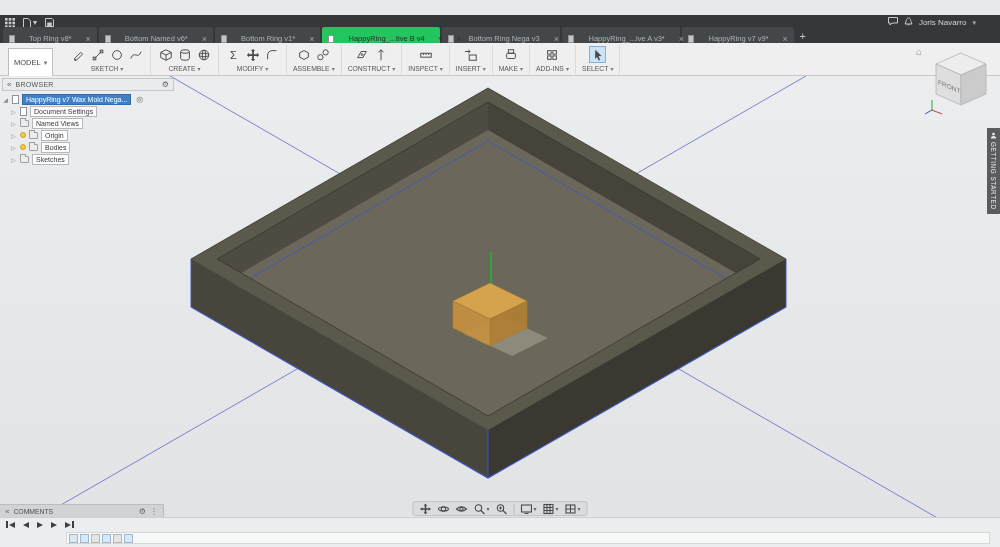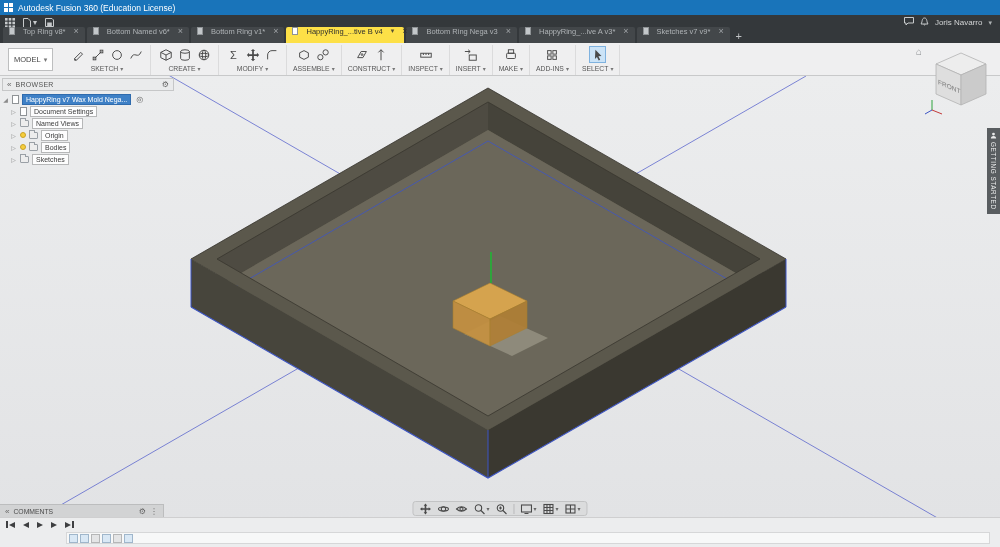--- a/index.html
+++ b/index.html
@@ -8,35 +8,35 @@
 
   
   .titlebar { position:absolute; top:0; left:0; right:0; height:15px; background:#1974BA;
     color:#fff; display:flex; align-items:center; gap:5px; padding-left:4px; font-size:8.5px; }
   .titlebar .winicon { display:flex; }
 
   
   .topstrip { position:absolute; top:15px; left:0; right:0; height:28px; background:#34383B; }
   .appicons { position:absolute; left:5px; top:1px; display:flex; gap:8px; align-items:center; height:13px; }
   .appicons .abtn { display:flex; align-items:center; gap:2px; color:#C7CACC; font-size:8px; cursor:default; }
-  .userarea { position:absolute; right:8px; top:1px; height:13px; display:flex; align-items:center; gap:6px; color:#D3D5D6; font-size:8px;text-align:center; }
+  .userarea { position:absolute; right:24px; top:1px; height:13px; display:flex; align-items:center; gap:6px; color:#D3D5D6; font-size:8px;text-align:center; }
   .userarea .caret { font-size:7px; color:#AEB2B4; }
   .tabsrow { position:absolute; left:3px; bottom:0; display:flex; gap:2px; height:16px; align-items:flex-end; }
-  .tab { display:flex; align-items:flex-start; gap:8px; height:16px; padding:0 6px; background:#43474A;
+  .tab { display:flex; align-items:flex-end; gap:14px; height:16px; padding:0 6px; background:#43474A;
     color:#AFB3B6; font-size:7.5px; border-radius:2px 2px 0 0; max-width:118px; white-space:nowrap; }
-  .tab.active { background:#fde047; color:#2E2E2E; }
+  .tab.active { background:#22c55e; color:#2E2E2E; }
   .tab .tdoc { width:6px; height:8px; background:#C3C7CA; border:1px solid #8F9396; flex:0 0 auto; }
   .tab.active .tdoc { background:#FFFFFF; border-color:#8F9396; }
   .tab .tclose { font-size:9px; line-height:8px; color:inherit; opacity:.85; }
   .tab .tcaret { font-size:7px; opacity:.8; }
   .newtab { width:14px; height:14px; color:#C0C3C5; font-size:11px; display:flex; align-items:center; justify-content:center; }
 
   
   .toolbar { position:absolute; top:43px; left:0; right:0; height:33px; background:#EFEFF0; border-bottom:1px solid #C8C9CA; }
-  .model-btn { position:absolute; left:8px; top:5px; height:23px; padding:0 5px; background:#FFFFFF; border:1px solid #BDBEBF;
+  .model-btn { position:absolute; left:8px; top:5px; height:29px; padding:0 5px; background:#FFFFFF; border:1px solid #BDBEBF;
     display:flex; align-items:center; gap:3px; font-size:7.5px; color:#444; }
   .model-btn .caret { font-size:7px; color:#777; }
   .tgroups { position:absolute; left:64px; top:2px; display:flex; height:30px; }
   .tgroup { display:flex; flex-direction:column; align-items:center; padding:0 6px; border-right:1px solid #DBDBDC; }
   .ticons { display:flex; gap:2px; align-items:center; height:19px; }
   .ticon { width:17px; height:17px; display:flex; align-items:center; justify-content:center; font-size:11px; color:#4a4a4a; }
   .ticon svg { stroke:#4a4a4a; fill:none; stroke-width:1.1; }
   .ticon.hl { background:#CBE3F7; border:1px solid #7FB2DF; }
   .tlabel { display:flex; gap:2px; align-items:center; font-size:6.8px; color:#555; margin-top:1px; }
   .tlabel .caret { font-size:6px; color:#777; }
@@ -99,31 +99,20 @@
   .fico { width:9px; height:9px; border:1px solid #9FB6CB; background:#D9E8F5; }
   .fico.gray { background:#E4E5E6; border-color:#B5B6B7; }
 
   .caret { font-style:normal; }
 </style>
 </head>
 <body>
 
 <div class="app">
 
-  <div class="titlebar">
-    <span class="winicon">
-      <svg width="9" height="9" viewBox="0 0 9 9">
-          <rect x="0" y="0" width="4" height="4" fill="#fff"></rect>
-          <rect x="5" y="0" width="4" height="4" fill="#fff"></rect>
-          <rect x="0" y="5" width="4" height="4" fill="#fff"></rect>
-          <rect x="5" y="5" width="4" height="4" fill="#fff"></rect>
-        </svg>
-    </span>
-    <span>Autodesk Fusion 360 (Education License)</span>
-  </div>
 
   <div class="topstrip">
     <div class="appicons">
       <span class="abtn">
         <svg width="10" height="10" viewBox="0 0 10 10">
             <g fill="#C7CACC">
               <rect x="0" y="0" width="2.6" height="2.6"></rect>
               <rect x="3.7" y="0" width="2.6" height="2.6"></rect>
               <rect x="7.4" y="0" width="2.6" height="2.6"></rect>
               <rect x="0" y="3.7" width="2.6" height="2.6"></rect>
@@ -191,21 +180,21 @@
         <span>Bottom Ring Nega v3</span>
         <span class="tclose">×</span>
       </div>
       <div class="tab">
         <span class="tdoc"></span>
         <span>HappyRing_...ive A v3*</span>
         <span class="tclose">×</span>
       </div>
       <div class="tab">
         <span class="tdoc"></span>
-        <span>Sketches v7 v9*</span>
+        <span>HappyRing v7 v9*</span>
         <span class="tclose">×</span>
       </div>
       <div class="newtab">+</div>
     </div>
   </div>
 
   <div class="toolbar">
     <div class="model-btn">
       <span>MODEL</span>
       <span class="caret">▾</span>

